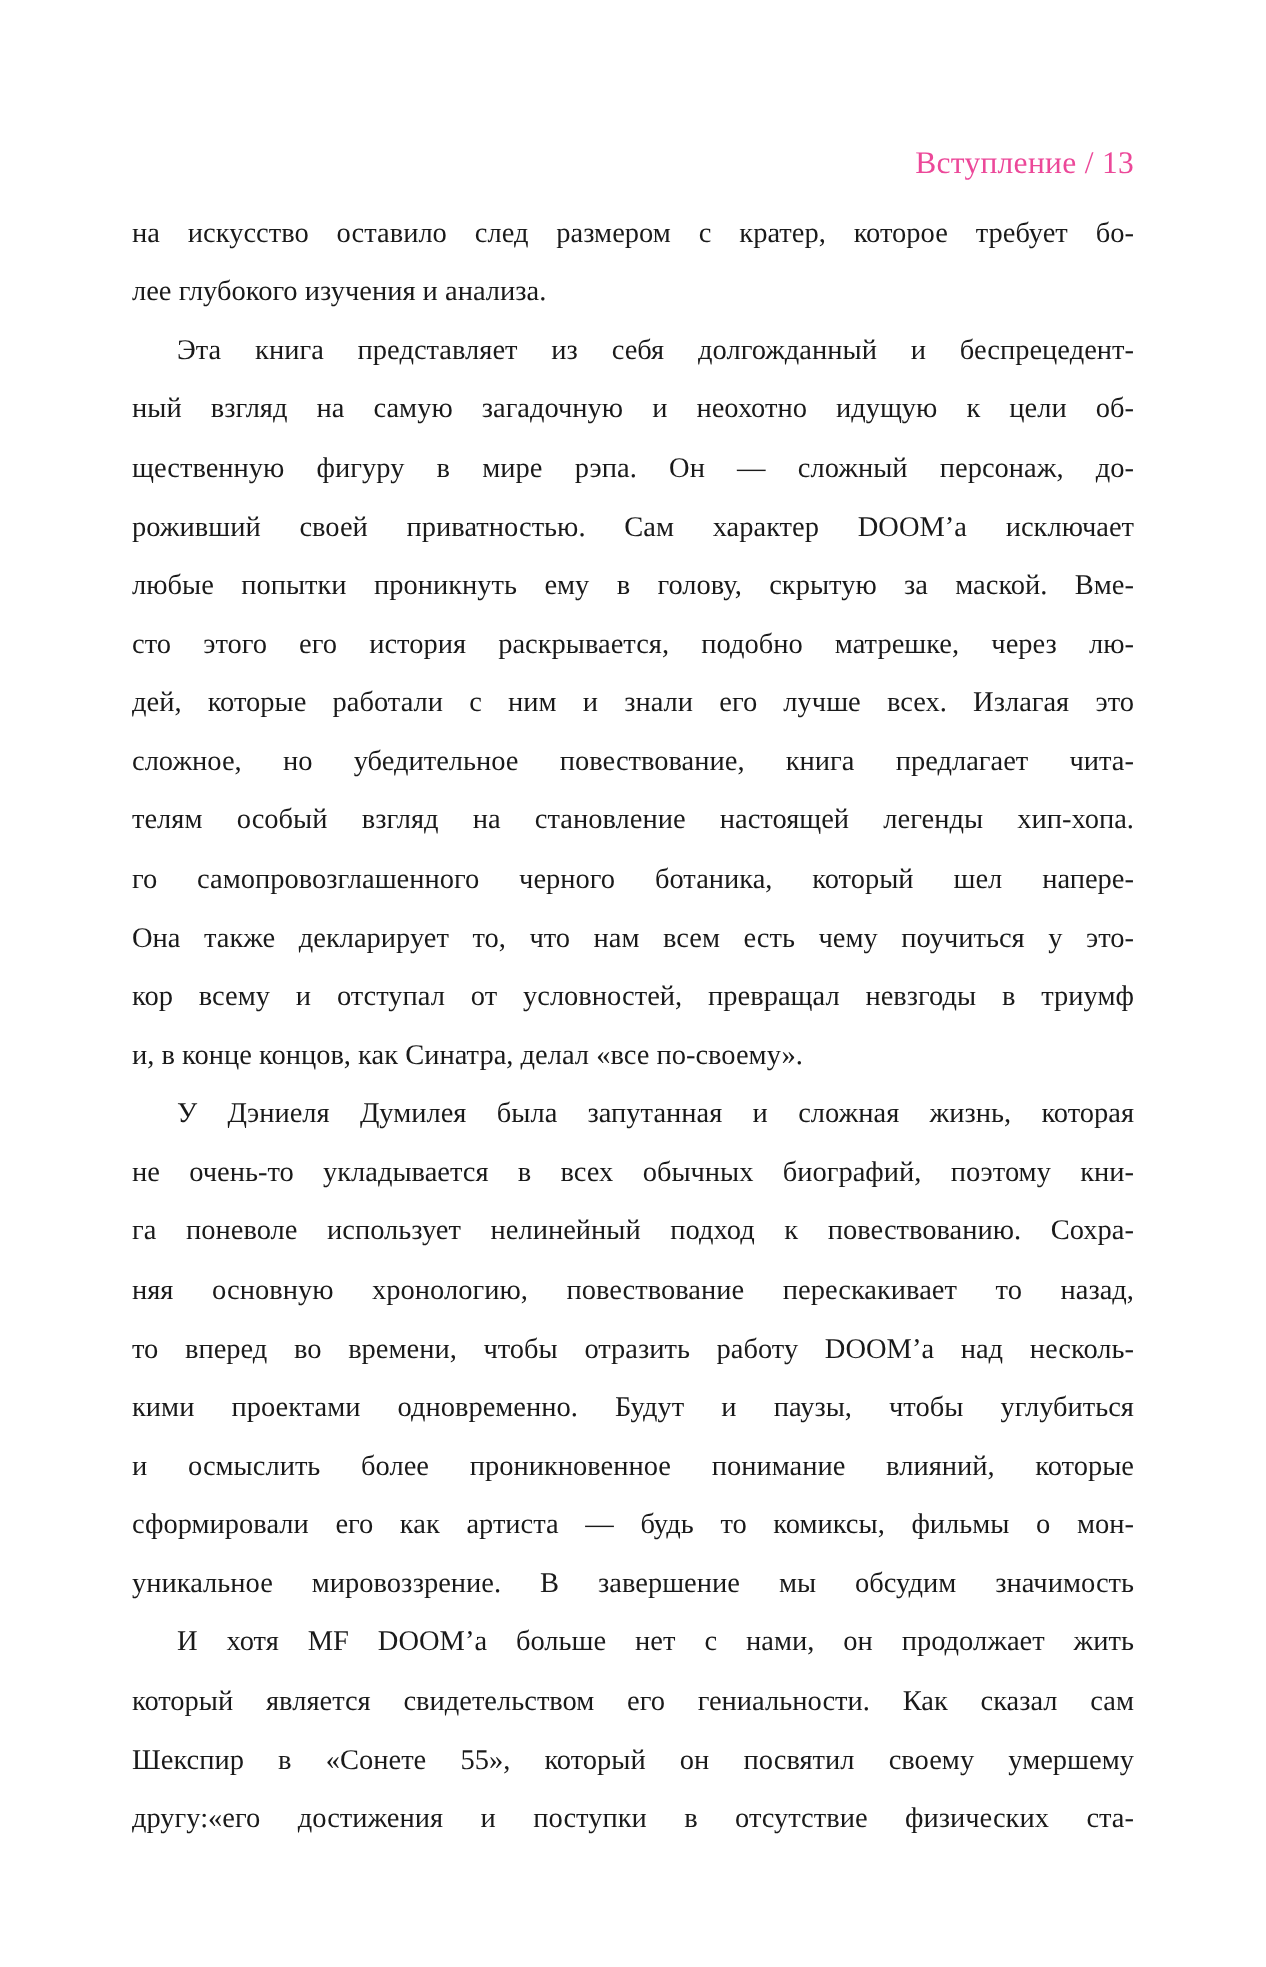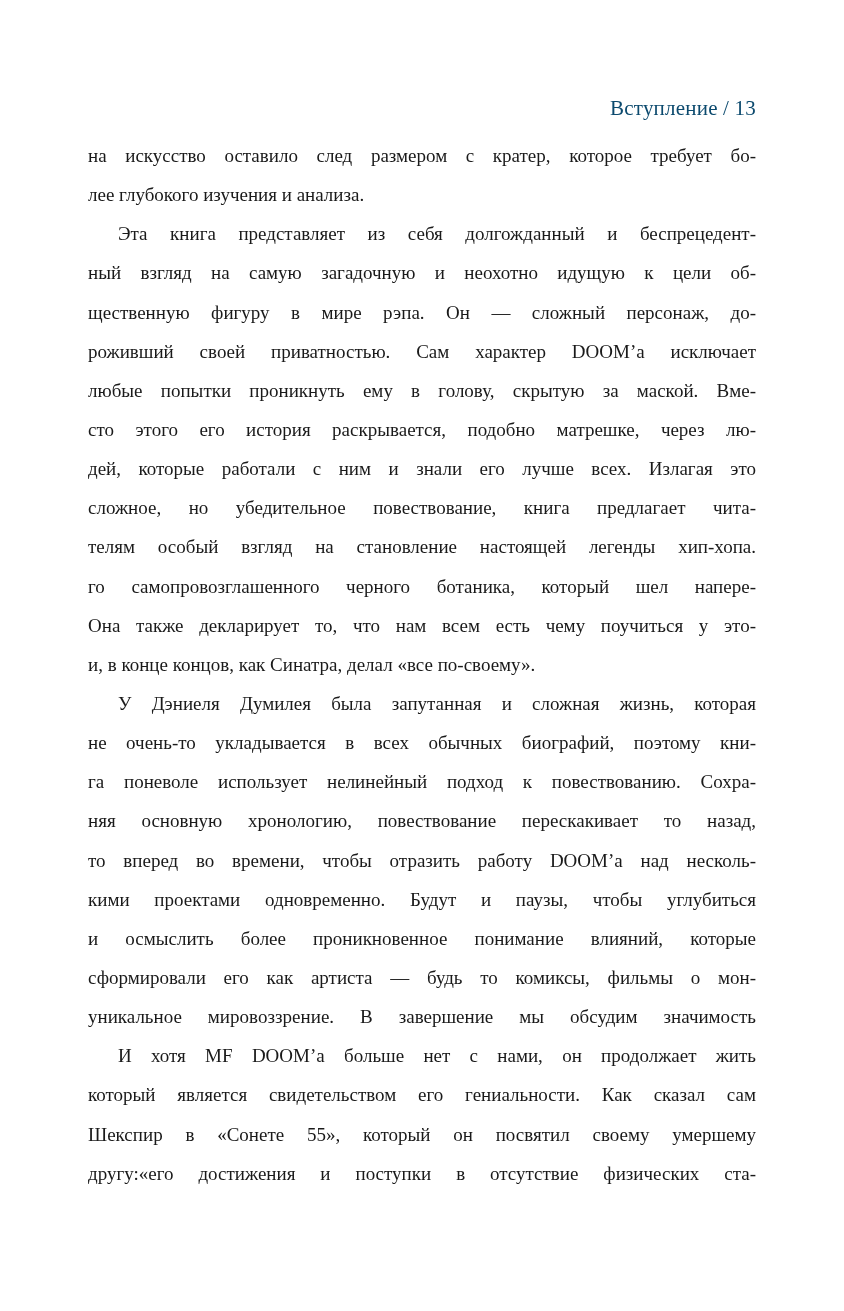--- a/index.html
+++ b/index.html
@@ -4,21 +4,21 @@
 <style>
   html, body { margin: 0; padding: 0; background: #ffffff; }
   body { width: 844px; height: 1311px; position: relative; overflow: hidden; }
   .page {
     position: absolute; left: 0; top: 0; width: 844px; height: 1311px;
     background: #ffffff; color: #1a1a1a;
     font-family: "Liberation Serif", "DejaVu Serif", serif;
   }
   .running-head {
     position: absolute; top: 96px; right: 88px;
-    font-size: 21px; letter-spacing: 0.2px; color: #0c4a6e;
+    font-size: 21px; letter-spacing: 0.2px; color: #ec4899;
   }
   .body-text {
     position: absolute; left: 88px; top: 136px; width: 668px;
   }
   .line {
     display: block; font-size: 19px; line-height: 39.15px; height: 39.15px;
     white-space: nowrap; text-align: justify; text-align-last: justify;
   }
   .line.indent { padding-left: 30px; }
   .line.last { text-align-last: left; }
@@ -38,20 +38,21 @@
         <span class="line">ный взгляд на самую загадочную и неохотно идущую к цели об-</span>
         <span class="line">щественную фигуру в мире рэпа. Он — сложный персонаж, до-</span>
         <span class="line">роживший своей приватностью. Сам характер DOOM’а исключает</span>
         <span class="line">любые попытки проникнуть ему в голову, скрытую за маской. Вме-</span>
         <span class="line">сто этого его история раскрывается, подобно матрешке, через лю-</span>
         <span class="line">дей, которые работали с ним и знали его лучше всех. Излагая это</span>
         <span class="line">сложное, но убедительное повествование, книга предлагает чита-</span>
         <span class="line">телям особый взгляд на становление настоящей легенды хип-хопа.</span>
         <span class="line">го самопровозглашенного черного ботаника, который шел напере-</span>
         <span class="line">Она также декларирует то, что нам всем есть чему поучиться у это-</span>
+        <span class="line">кор всему и отступал от условностей, превращал невзгоды в триумф</span>
         <span class="line last">и, в конце концов, как Синатра, делал «все по-своему».</span>
       </div>
       <div>
         <span class="line indent">У Дэниеля Думилея была запутанная и сложная жизнь, которая</span>
         <span class="line">не очень-то укладывается в всех обычных биографий, поэтому кни-</span>
         <span class="line">га поневоле использует нелинейный подход к повествованию. Сохра-</span>
         <span class="line">няя основную хронологию, повествование перескакивает то назад,</span>
         <span class="line">то вперед во времени, чтобы отразить работу DOOM’а над несколь-</span>
         <span class="line">кими проектами одновременно. Будут и паузы, чтобы углубиться</span>
         <span class="line">и осмыслить более проникновенное понимание влияний, которые</span>

